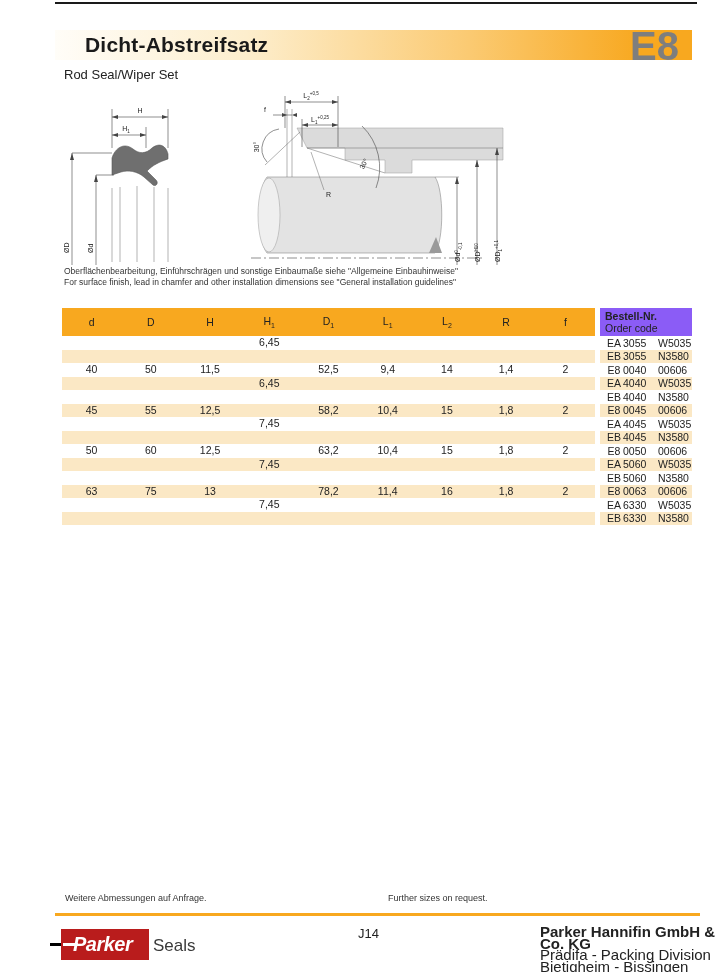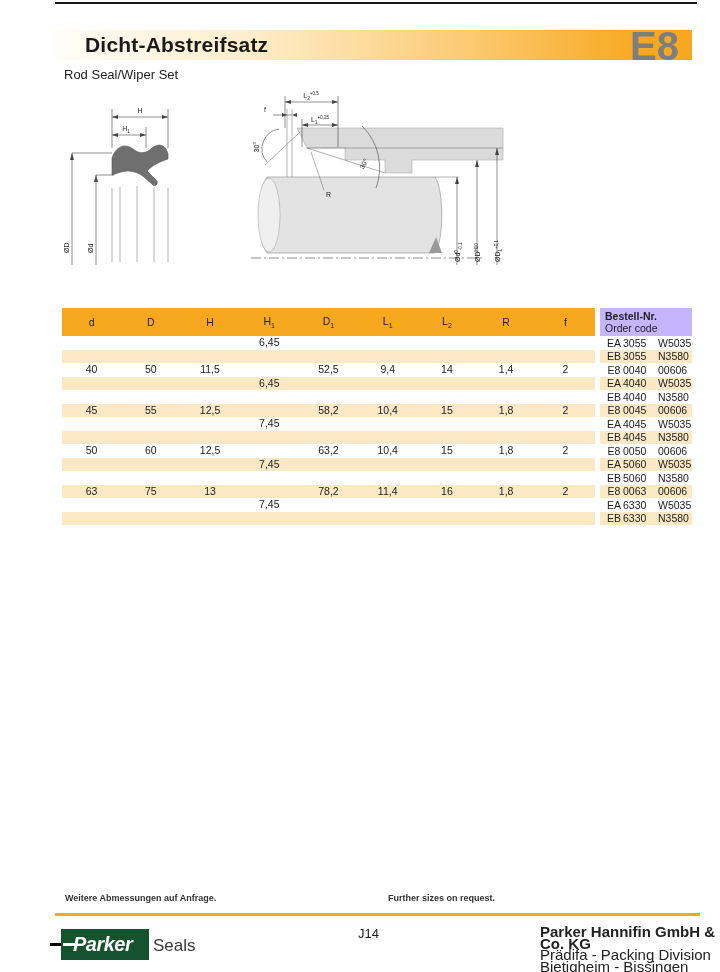--- a/index.html
+++ b/index.html
@@ -25,39 +25,39 @@
   
   .install-note{left:64px;top:266px;font-size:8.5px;line-height:10.5px;color:#333;}
 
   
   .seal-table{left:62px;top:308px;width:630px;}
   .thead{display:flex;height:28px;}
   .thead-main{width:533px;background:#f8a81f;display:flex;align-items:center;}
   .th-cell{flex:1;text-align:center;font-size:10.5px;color:#222;}
   .th-cell sub{font-size:7px;}
   .thead-gap,.trow-gap{width:5px;background:#fff;}
-  .thead-order{width:92px;background:#c4b5fd;padding:2px 0 0 5px;box-sizing:border-box;
+  .thead-order{width:92px;background:#8b5cf6;padding:2px 0 0 5px;box-sizing:border-box;
     font-size:10.5px;line-height:12px;color:#222;}
   .thead-order .l1{font-weight:bold;}
   .trow{display:flex;height:13.5px;}
   .trow-main{width:533px;display:flex;}
   .trow-code{width:92px;display:flex;align-items:center;padding-left:5px;box-sizing:border-box;
     font-size:10.5px;}
   .tcell{flex:1;text-align:center;font-size:10.5px;}
   .cream{background:#fbe8c5;}
   .cp1{width:18px;display:inline-block;text-align:center;}
   .cp2{width:35px;display:inline-block;}
 
   
-  .foot-note{top:893px;font-size:9px;color:#333;font-weight:bold;}
+  .foot-note{top:893px;font-size:9px;color:#333;}
   .foot-note.left{left:65px;}
   .foot-note.right{left:388px;}
   .foot-rule{left:55px;top:913px;width:645px;height:3px;background:#f8a81f;}
   .logo-tail{left:50px;top:943px;width:11px;height:3px;background:#000;}
-  .logo-box{left:61px;top:929px;width:88px;height:31px;background:#14532d;}
+  .logo-box{left:61px;top:929px;width:88px;height:31px;background:#b91c1c;}
   .logo-bar{position:absolute;left:2px;top:14px;width:15px;height:3px;background:#fff;}
   .logo-word{position:absolute;left:12px;top:4px;font-size:20px;font-weight:bold;font-style:italic;
     color:#fff;letter-spacing:-.5px;}
   .logo-suffix{left:153px;top:936px;font-size:17px;color:#3a3a3a;}
   .page-number{left:358px;top:926px;font-size:13px;color:#222;}
   .company{left:540px;top:926px;font-size:15px;line-height:11.5px;color:#222;}
   .company .l1{font-weight:bold;}
 </style>
 </head>
 <body>
@@ -165,20 +165,24 @@
       <tspan>Ød</tspan><tspan class="small" dy="-2.5">0</tspan><tspan class="small" dy="4">-0,1</tspan>
     </text>
     <text transform="rotate(-90 235 177)" x="235" y="177">
       <tspan>ØD</tspan><tspan class="small" dy="-2.5">H10</tspan>
     </text>
     <text transform="rotate(-90 255 177)" x="255" y="177">
       <tspan>ØD</tspan><tspan class="small" dy="2">1</tspan><tspan class="small" dy="-4.5">+0,1</tspan>
     </text>
   </svg>
 
+  <div class="abs install-note">
+    <div>Oberflächenbearbeitung, Einführschrägen und sonstige Einbaumaße siehe "Allgemeine Einbauhinweise"</div>
+    <div>For surface finish, lead in chamfer and other installation dimensions see "General installation guidelines"</div>
+  </div>
 
   <div class="abs seal-table">
     <div class="thead">
       <div class="thead-main">
           <div class="th-cell">d</div>
           <div class="th-cell">D</div>
           <div class="th-cell">H</div>
           <div class="th-cell">H<sub>1</sub></div>
           <div class="th-cell">D<sub>1</sub></div>
           <div class="th-cell">L<sub>1</sub></div>

